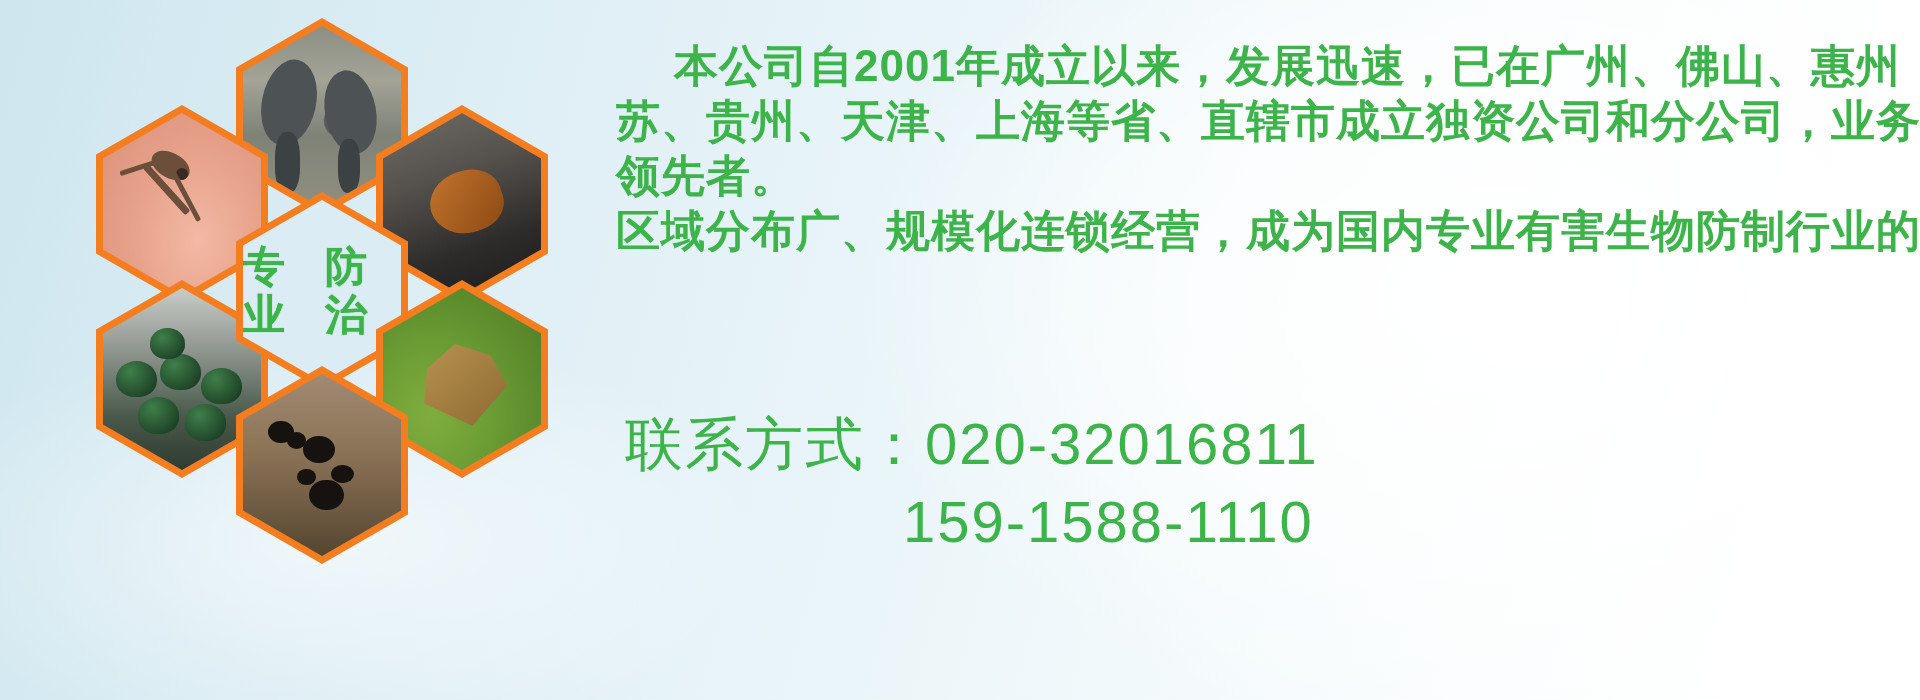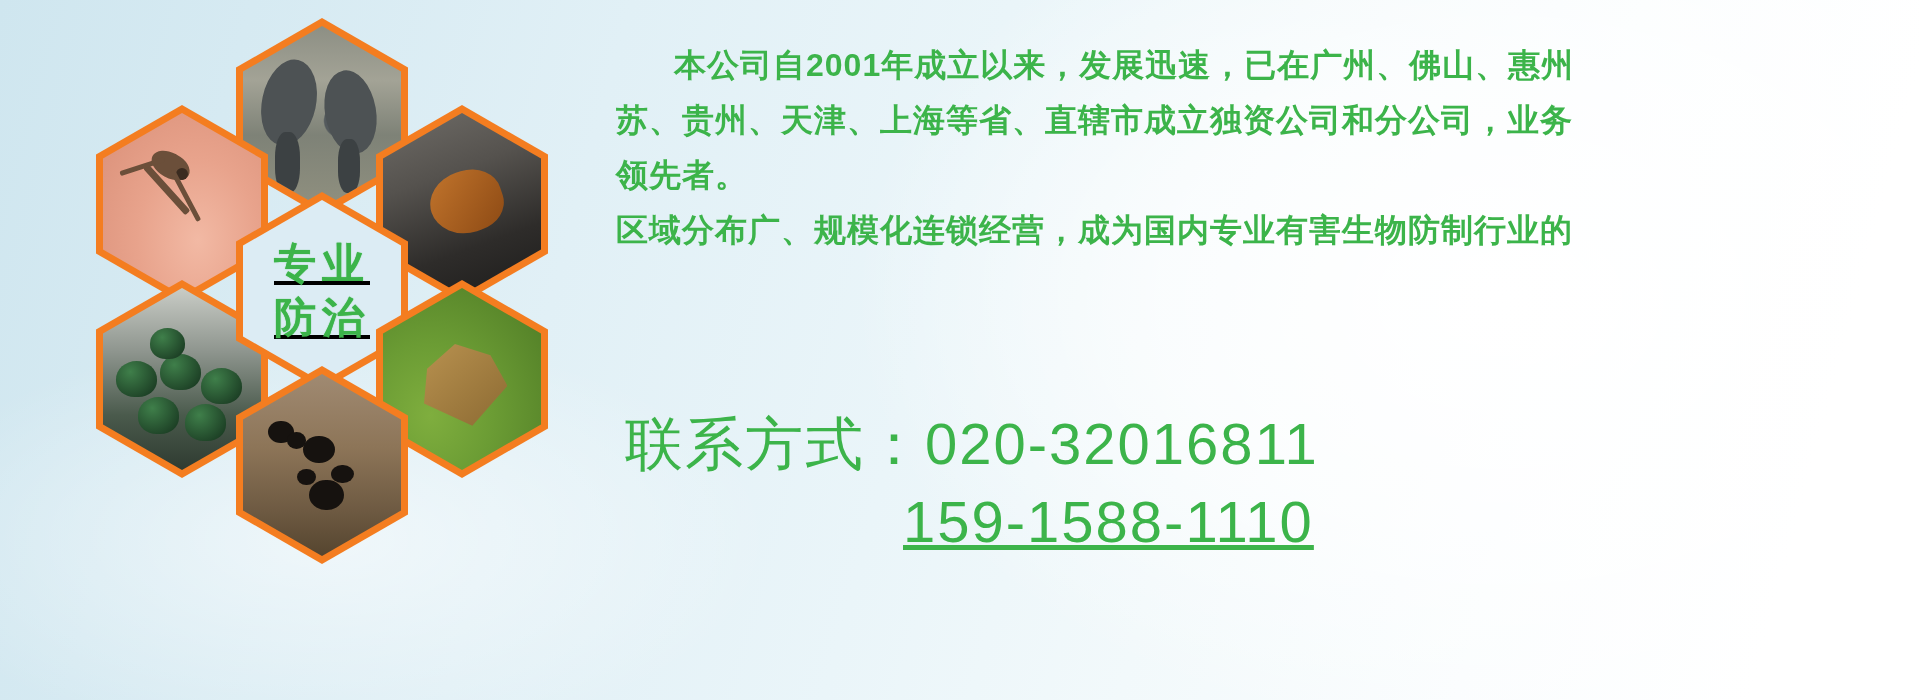--- a/index.html
+++ b/index.html
@@ -41,22 +41,22 @@
   #hex-mosquito{left:8px;   top:95px;}
   #hex-roach   {left:288px; top:95px;}
   #hex-flies   {left:8px;   top:270px;}
   #hex-center  {left:148px; top:182px;}
   #hex-stinkbug{left:288px; top:270px;}
   #hex-ants    {left:148px; top:356px;}
 
   
   #hex-center .inner{background:#dcecf4;}
   .center-text{
-    position:absolute;inset:0;display:flex;flex-direction:column;
-    align-items:center;justify-content:center;gap:6px;text-decoration:underline;
+    position:absolute;inset:0;display:flex;flex-direction:row;
+    align-items:center;justify-content:center;gap:6px;
   }
   .center-text span{
     color:#3cb44a;font-weight:bold;font-size:42px;letter-spacing:6px;
     line-height:1.15;text-shadow:0 0 1px #3cb44a;
   }
 
   
   .ph-rats{background:
       radial-gradient(circle at 28% 40%, #4a4f52 0 13%, rgba(74,79,82,0) 14%),
       radial-gradient(circle at 62% 52%, #545a5d 0 12%, rgba(84,90,93,0) 13%),
@@ -80,31 +80,31 @@
   .ph-bug .body{position:absolute;left:24%;top:30%;width:54%;height:46%;
       background:linear-gradient(150deg,#b8914f,#8d6b33);
       clip-path:polygon(50% 0%,88% 22%,100% 62%,50% 100%,0% 62%,12% 22%);transform:rotate(-12deg);}
 
   
   #copy{
     position:absolute;left:616px;top:38px;width:1270px;
     color:#3cb44a;
   }
   #copy p{
-    margin:0;font-size:32px;line-height:55px;font-weight:bold;
+    margin:0;font-size:44px;line-height:55px;font-weight:bold;
     letter-spacing:1px;white-space:nowrap;
   }
   #copy p:first-child{text-indent:58px;}
 
   #contact{position:absolute;left:625px;top:405px;width:1270px;color:#3cb44a;}
   #contact .line{
     font-size:58px;line-height:78px;font-weight:normal;letter-spacing:2px;
     white-space:nowrap;
   }
-  #contact .line.second{padding-left:278px;text-decoration:underline;}
+  #contact .line.second{padding-left:278px;}
 </style>
 </head>
 <body>
 
 <div id="banner">
 
   <div id="wash"></div>
 
   <div id="comb">
 

